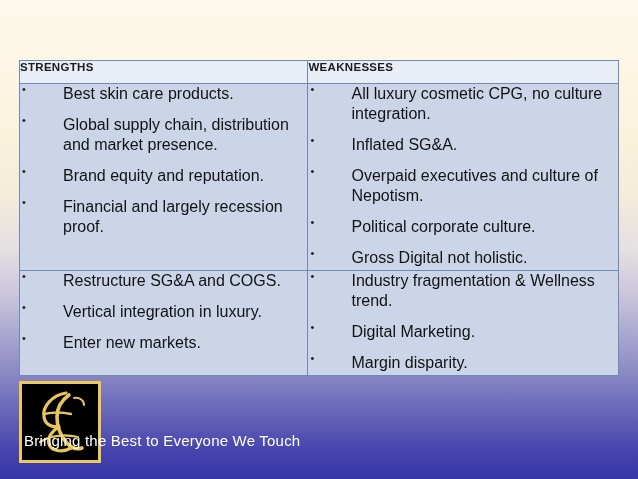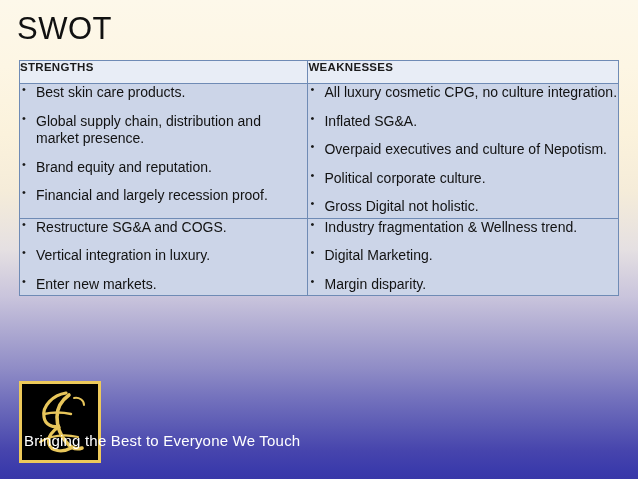--- a/index.html
+++ b/index.html
@@ -78,24 +78,24 @@
   .col-left  { width: 288px; }
   .col-right { width: 310px; }
 
   ul.bullets {
     list-style: none;
     margin: 0;
     padding: 0;
   }
   ul.bullets li {
     position: relative;
-    font-size: 14px;
+    font-size: 16px;
     color: #121212;
     line-height: 1.25;
-    padding-left: 16px;
+    padding-left: 43px;
     margin-bottom: 11px;
   }
   ul.bullets li:last-child { margin-bottom: 2px; }
   ul.bullets li::before {
     content: "\2022";
     position: absolute;
     left: 2px;
     top: -1px;
     font-size: 11px;
     color: #1a1a1a;
@@ -131,21 +131,20 @@
     color: #ffffff;
     letter-spacing: 0.2px;
     white-space: nowrap;
   }
 </style>
 </head>
 <body>
 
 <div id="slide">
 
-  <div id="slide-title">SWOT</div>
 
   <table id="swot-table">
     <colgroup>
       <col class="col-left">
       <col class="col-right">
     </colgroup>
     <tbody>
       <tr>
         <td class="hdr">STRENGTHS</td>
         <td class="hdr">WEAKNESSES</td>

